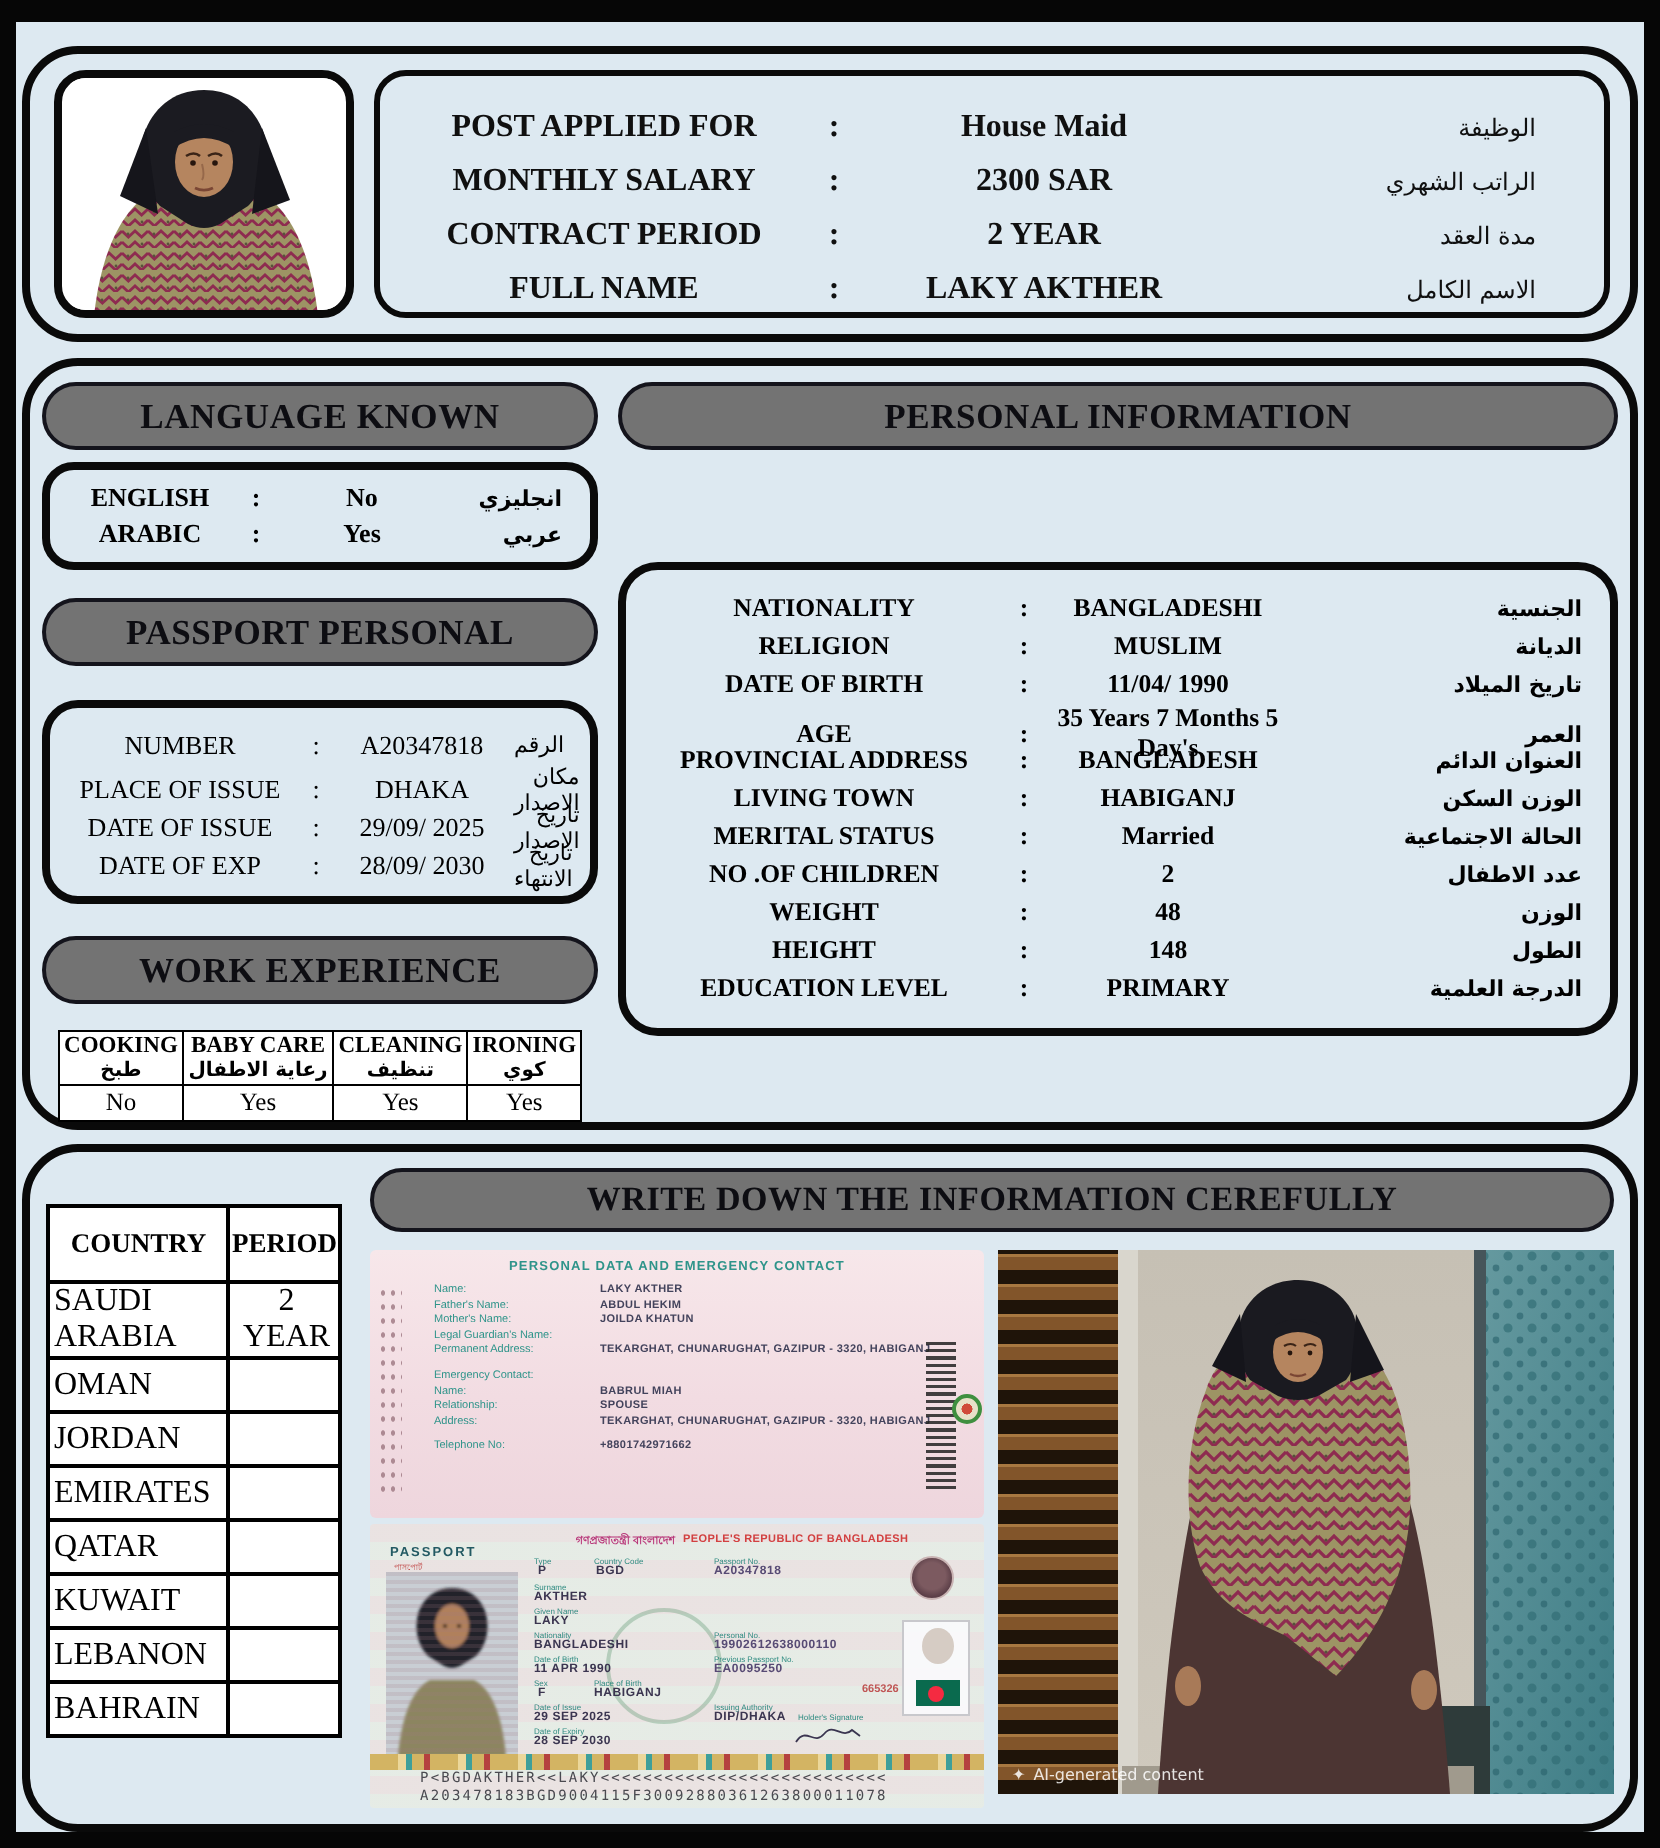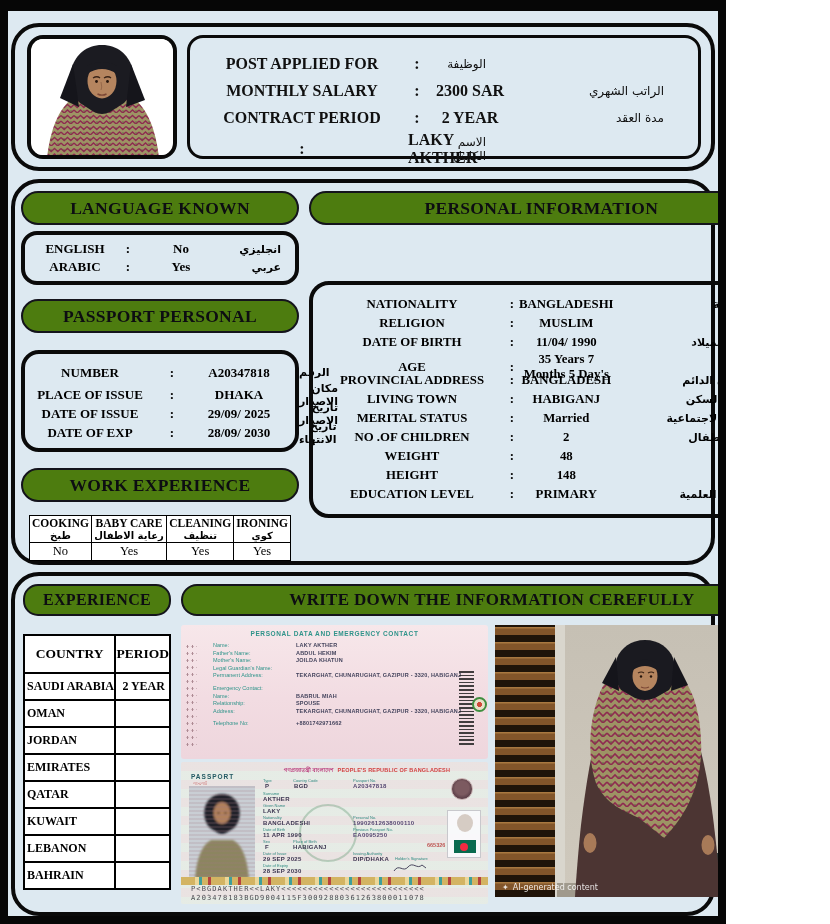--- a/index.html
+++ b/index.html
@@ -1,63 +1,63 @@
 <!DOCTYPE html>
 <html><head>
 <meta charset="utf-8">
 <style>
   * { box-sizing: border-box; margin: 0; padding: 0; }
   html,body { width:830px; height:924px; }
   body { font-family:"Liberation Serif",serif; background:#fff; }
-  .page { width:726px; height:924px; background:#dde9f1; border:8px solid #060606; border-top-width:11px; overflow:hidden; }
+  .page { width:830px; height:924px; background:#dde9f1; border:8px solid #060606; border-top-width:11px; overflow:hidden; }
   .sec { border:4px solid #0a0a0a; border-radius:28px; margin:0 3px; position:relative; }
 
   
   .sec1 { margin-top:12px; height:148px; display:flex; }
   .photo-box { width:150px; margin:8px 2px 8px 12px; border:4px solid #0a0a0a; border-radius:16px; background:#fff; display:flex; align-items:center; justify-content:center; overflow:hidden; }
   .info-box { flex:1; margin:8px 10px 8px 8px; border:3px solid #0a0a0a; border-radius:16px; padding:12px 6px 0 6px; }
   .hrow { display:grid; grid-template-columns:212px 18px 1fr 178px; align-items:center; height:27px; font-size:16px; font-weight:bold; color:#101010; }
   .hlbl { text-align:center; }
   .hcol { text-align:center; }
   .hval { text-align:center; }
   .arab { font-family:"DejaVu Sans",sans-serif; direction:rtl; }
   .har { text-align:right; padding-right:28px; font-size:12px; font-weight:normal; }
 
   
   .sec2 { margin-top:8px; height:386px; padding:8px 6px; display:flex; }
   .col-left { width:278px; display:flex; flex-direction:column; }
   .col-right { flex:1; margin-left:10px; display:flex; flex-direction:column; }
-  .pill { background:#4d7c0f; border:2px solid #14141c; border-radius:17px; text-align:center; font-weight:bold; font-size:17.5px; height:34px; line-height:30px; letter-spacing:.3px; color:#0d0d12; }
+  .pill { background:#737373; border:2px solid #14141c; border-radius:17px; text-align:center; font-weight:bold; font-size:17.5px; height:34px; line-height:30px; letter-spacing:.3px; color:#0d0d12; }
   .lang-box { margin-top:6px; border:4px solid #0a0a0a; border-radius:16px; padding:5px 4px; }
   .lrow { display:grid; grid-template-columns:92px 14px 92px 1fr; font-size:13px; font-weight:bold; height:18px; align-items:center; }
   .lrow .lbl,.prow .lbl,.perow .lbl { text-align:center; }
   .lrow .col,.prow .col,.perow .col { text-align:center; }
   .lrow .val,.prow .val,.perow .val { text-align:center; }
   .lrow .ar,.prow .ar { text-align:right; padding-right:10px; font-size:11px; }
   .pp-pill { margin-top:14px; }
   .pass-box { margin-top:17px; border:4px solid #0a0a0a; border-radius:18px; padding:9px 4px; }
-  .prow { display:grid; grid-template-columns:122px 14px 92px 1fr; font-size:13px; font-weight:bold; height:19px; align-items:center;gap:14px; }
+  .prow { display:grid; grid-template-columns:122px 14px 92px 1fr; font-size:13px; font-weight:normal; height:19px; align-items:center; }
   .wk-pill { margin-top:16px; }
   .wtable { margin:13px auto 0; border-collapse:collapse; background:#fff; width:262px; }
   .wtable th,.wtable td { border:1.5px solid #000; }
   .wtable th { font-size:11.5px; line-height:1.1; padding:1px 1px; }
   .wtable th .ar2 { display:block; font-family:"DejaVu Sans",sans-serif; font-size:10px; font-weight:bold; }
   .wtable td { text-align:center; font-size:12.5px; height:18px; }
   .pi-pill { }
   .pers-box { margin-top:56px; border:4px solid #0a0a0a; border-radius:20px; padding:10px 6px; }
   .perow { display:grid; grid-template-columns:186px 14px 1fr 150px; font-size:12.8px; font-weight:bold; height:19px; align-items:center; }
   .perow .ar { text-align:right; padding-right:8px; font-size:11px; }
 
   
   .sec3 { margin-top:7px; height:344px; padding:8px 8px; display:flex; }
   .exp-col { width:152px; }
   .exp-pill { height:32px; line-height:28px; font-size:16px; border-radius:15px; }
   .etable { margin-top:18px; border-collapse:collapse; background:#fff; width:148px; }
   .etable th { border:2px solid #000; font-size:13.5px; height:38px; }
-  .etable td { border:2px solid #000; font-size:12px; font-weight:bold; height:27px; padding-left:2px; }
+  .etable td { border:2px solid #000; font-size:16px; font-weight:normal; height:27px; padding-left:2px; }
   .etable td.period { text-align:center; }
   .right3 { flex:1; margin-left:10px; }
   .wd-pill { height:32px; line-height:28px; font-size:17px; }
   .docs { display:flex; margin-top:9px; }
   .doc-col { width:307px; }
 
   
   .dpage { width:307px; height:134px; background:linear-gradient(#f7e7ea,#f2dce2 55%,#eed6dd); border-radius:3px; position:relative; overflow:hidden; font-family:"Liberation Sans",sans-serif; }
   .dpage .braille { position:absolute; left:4px; top:18px; width:12px; height:104px; background-image:radial-gradient(#9c7680 .8px, transparent 1.2px); background-size:5px 7px; opacity:.8; }
   .dtitle { position:absolute; top:5px; left:0; right:0; text-align:center; font-size:6.5px; font-weight:bold; letter-spacing:.6px; color:#2f948a; }
@@ -83,21 +83,21 @@
   .bl { position:absolute; font-size:4px; color:#2e8b80; white-space:nowrap; }
   .bv { position:absolute; font-size:6px; font-weight:bold; color:#3b3550; white-space:nowrap; letter-spacing:.3px; }
   .bv-num { color:#574a74; }
   .b-sideno { position:absolute; font-size:5.5px; color:#c05555; font-weight:bold; }
   .b-circle { position:absolute; left:270px; top:16px; width:22px; height:22px; border-radius:50%; background:radial-gradient(circle at 50% 45%, #7c5a60 0 45%, #5c3f48 70%, #8a7078 100%); border:1px solid #c9b3b3; }
   .b-ghost { position:absolute; left:266px; top:48px; width:34px; height:48px; background:rgba(250,250,252,.92); border:1px solid #c8c8cc; }
   .b-ghost .gface { position:absolute; left:9px; top:3px; width:16px; height:18px; border-radius:50%; background:#d6ccc4; }
   .flag { position:absolute; left:6px; bottom:4px; width:22px; height:13px; background:#0a6a4e; }
   .flag::after { content:''; position:absolute; left:6px; top:2.5px; width:8px; height:8px; border-radius:50%; background:#f42a41; }
   .gold-strip { position:absolute; left:0; right:0; top:115px; height:8px; background:repeating-linear-gradient(90deg,#d3b463 0 14px,#ecd79a 14px 18px,#3f9f9a 18px 21px,#d3b463 21px 27px,#b5413f 27px 30px); }
-  .mrz { position:absolute; left:10px; font-family:"DejaVu Sans Mono",monospace; font-size:7px; color:#4a4a50; letter-spacing:1.1px; white-space:nowrap; }
+  .mrz { position:absolute; left:25px; font-family:"DejaVu Sans Mono",monospace; font-size:7px; color:#4a4a50; letter-spacing:1.1px; white-space:nowrap; }
   .mrz1 { top:123px; }
   .mrz2 { top:131.5px; }
   .sig { position:absolute; left:212px; top:100px; }
 
   
   .photo2 { width:308px; height:272px; margin-left:7px; position:relative; overflow:hidden; }
   .wm { position:absolute; left:7px; bottom:5px; font-family:"DejaVu Sans",sans-serif; font-size:8px; color:rgba(255,255,255,.85); display:flex; gap:4px; align-items:center; }
 </style>
 </head>
 <body>
@@ -129,35 +129,37 @@
         <circle cx="61.5" cy="45.5" r="1.4" fill="#26160e"></circle>
         <circle cx="72.5" cy="45.5" r="1.4" fill="#26160e"></circle>
         <path d="M66,46 q1.5,6 0,8" stroke="#96684a" stroke-width="1" fill="none"></path>
         <path d="M62.5,58 q4.5,2.2 9,0" stroke="#7a4634" stroke-width="1.4" fill="none"></path>
       </svg>
     </div>
     <div class="info-box">
       <div class="hrow">
         <span class="hlbl">POST APPLIED FOR</span>
         <span class="hcol">:</span>
+        <span class="hval">House Maid</span>
         <span class="har arab">الوظيفة</span>
       </div>
       <div class="hrow">
         <span class="hlbl">MONTHLY SALARY</span>
         <span class="hcol">:</span>
         <span class="hval">2300 SAR</span>
         <span class="har arab">الراتب الشهري</span>
       </div>
       <div class="hrow">
         <span class="hlbl">CONTRACT PERIOD</span>
         <span class="hcol">:</span>
         <span class="hval">2 YEAR</span>
         <span class="har arab">مدة العقد</span>
       </div>
       <div class="hrow">
+        <span class="hlbl">FULL NAME</span>
         <span class="hcol">:</span>
         <span class="hval">LAKY AKTHER</span>
         <span class="har arab">الاسم الكامل</span>
       </div>
     </div>
   </div>
 
   <div class="sec sec2">
     <div class="col-left">
       <div class="pill">LANGUAGE KNOWN</div>
@@ -289,21 +291,20 @@
             <span class="col">:</span>
             <span class="val">PRIMARY</span>
             <span class="ar arab">الدرجة العلمية</span>
           </div>
       </div>
     </div>
   </div>
 
   <div class="sec sec3">
     <div class="exp-col">
-      <div class="pill exp-pill">EXPERIENCE</div>
       <table class="etable">
         <tbody>
             <tr>
           <th>COUNTRY</th>
           <th>PERIOD</th>
         </tr>
         <tr>
               <td>SAUDI ARABIA</td>
               <td class="period">2 YEAR</td>
             </tr>

